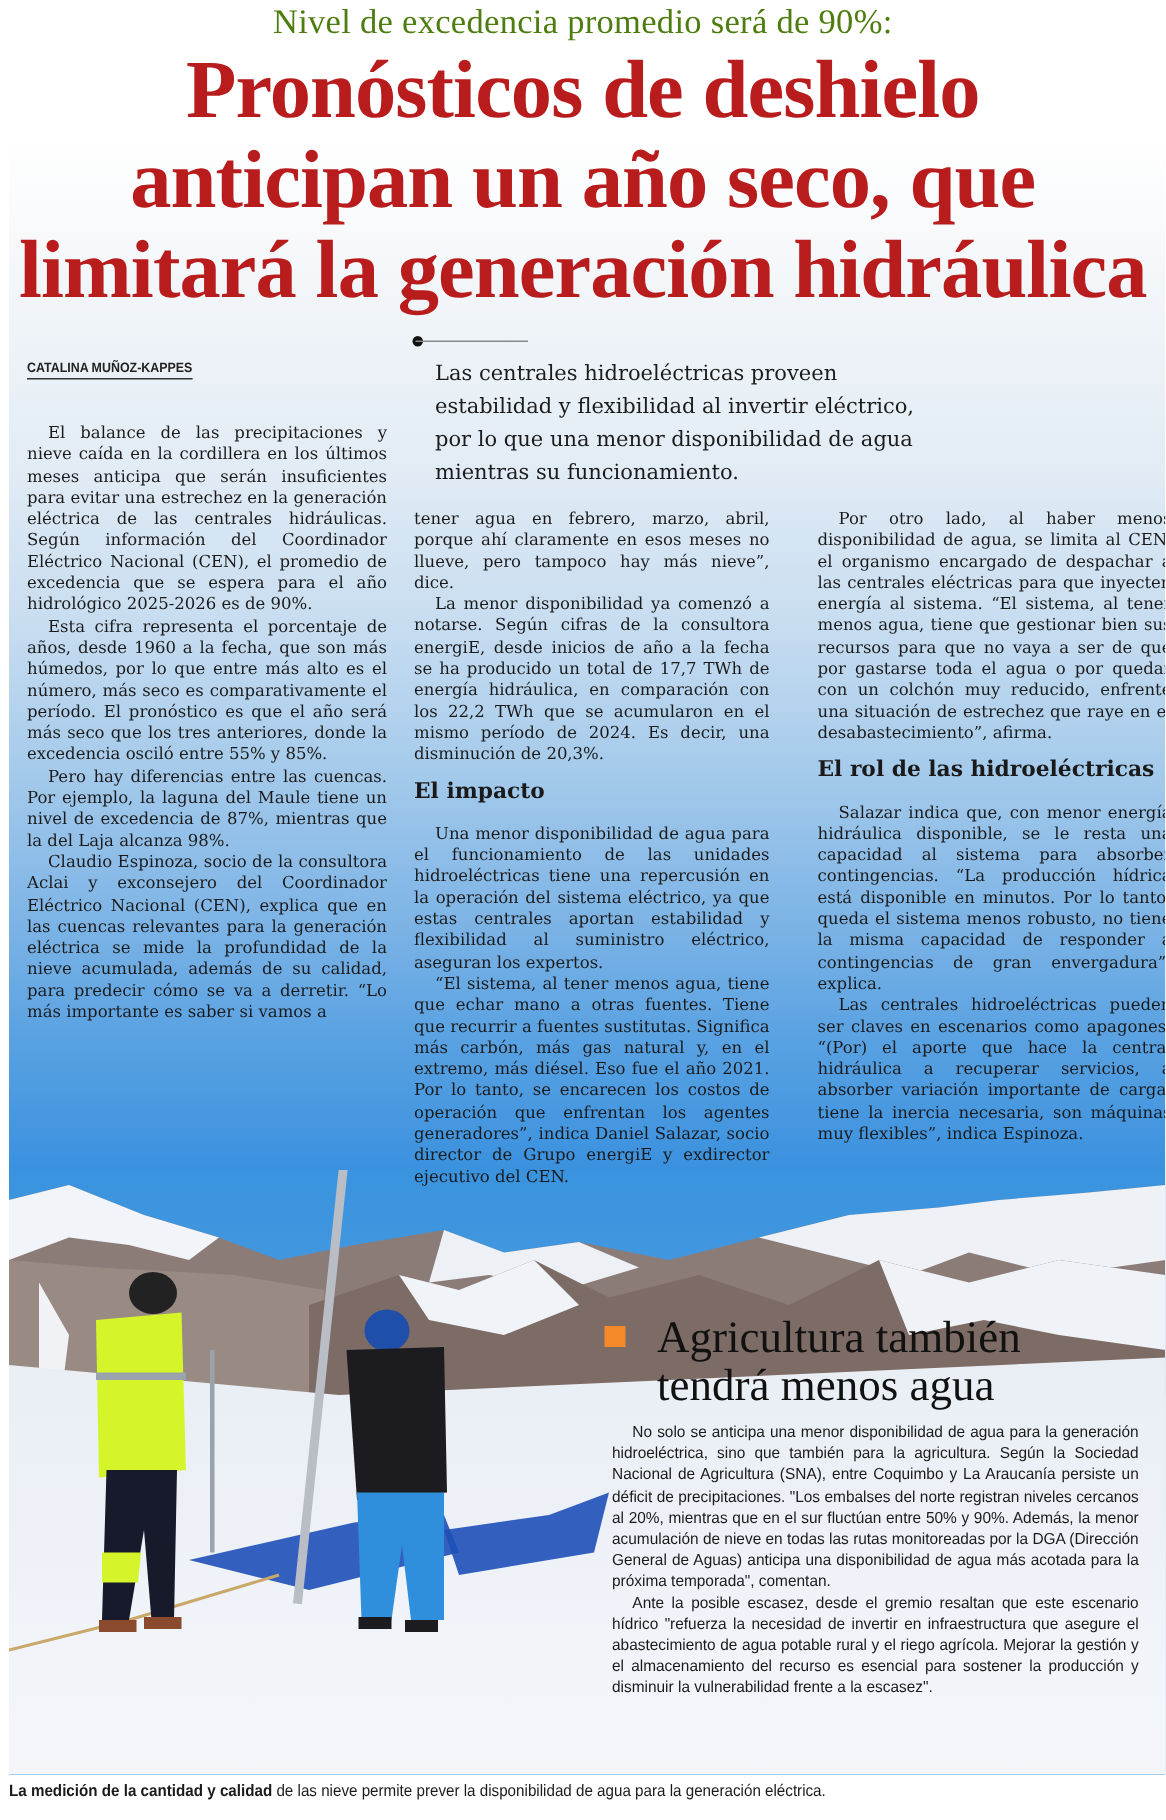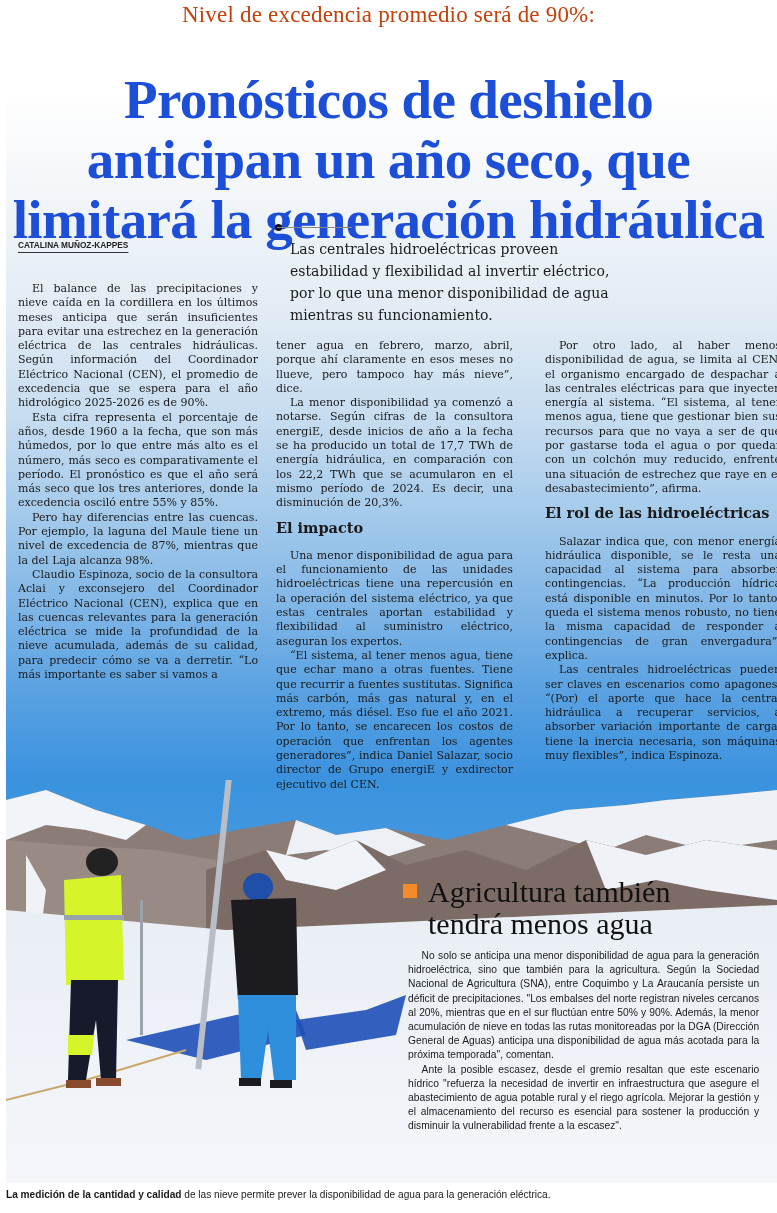--- a/index.html
+++ b/index.html
@@ -18,27 +18,26 @@
       #a6cbeb 420px, #7fb5e6 520px, #5aa2e2 600px, #3e93df 680px, #2f8bdc 720px, #3a93de 740px);
   }
   
   .photo {
     position: absolute; left: 6px; top: 780px; width: 771px; height: 403px; overflow: hidden;
   }
   .photo svg { position: absolute; left: 0; top: 0; width: 771px; height: 403px; }
 
   .kicker {
     position: absolute; left: 0; top: 2px; width: 777px; text-align: center;
-    font-family: "Liberation Serif", serif; font-size: 23px; color: #c2410c; letter-spacing: 0.2px;
+    font-family: "Liberation Serif", serif; font-size: 23px; color: #4d7c0f; letter-spacing: 0.2px;
   }
   .headline {
     position: absolute; left: 0; top: 30px; width: 777px; text-align: center;
-    font-family: "Liberation Serif", serif; font-size: 55px; line-height: 60px; color: #1d4ed8;
+    font-family: "Liberation Serif", serif; font-size: 55px; line-height: 60px; color: #b91c1c;
     letter-spacing: -0.6px;
-    margin-top: 40px;
   }
   .headline span { display: block; }
 
   .byline {
     position: absolute; left: 18px; top: 240px;
     font-family: "Liberation Sans", sans-serif; font-weight: bold; font-size: 9px; color: #222;
     border-bottom: 1px solid #333; padding-bottom: 2px; transform: scaleX(0.92); transform-origin: left;
   }
 
   .lede-rule { position: absolute; left: 277px; top: 227px; width: 75px; height: 1px; background: #888; }
@@ -62,21 +61,21 @@
     margin: 10px 0 14px 0; text-indent: 0;
   }
 
   .box-title {
     position: absolute; left: 403px; top: 876px; width: 360px;
     font-family: "Liberation Serif", serif; font-size: 30px; line-height: 32px; color: #111;
   }
   .box-title .sq {
     position: absolute; left: 0; top: 8px; width: 14px; height: 14px; background: #f58a2a;
   }
-  .box-title .t { display: block; padding-left: 25px; }
+  .box-title .t { display: block; padding-left: 35px; }
   .box-body {
     position: absolute; left: 408px; top: 948px; width: 362px;
     font-family: "Liberation Sans", sans-serif; font-size: 10.6px; line-height: 14.2px; color: #1a1a1a;
     text-align: justify; transform: scaleX(0.97); transform-origin: left;
   }
   .box-body p { text-indent: 14px; }
 
   .caption {
     position: absolute; left: 6px; top: 1188px; width: 771px;
     font-family: "Liberation Sans", sans-serif; font-size: 11px; color: #1a1a1a;

